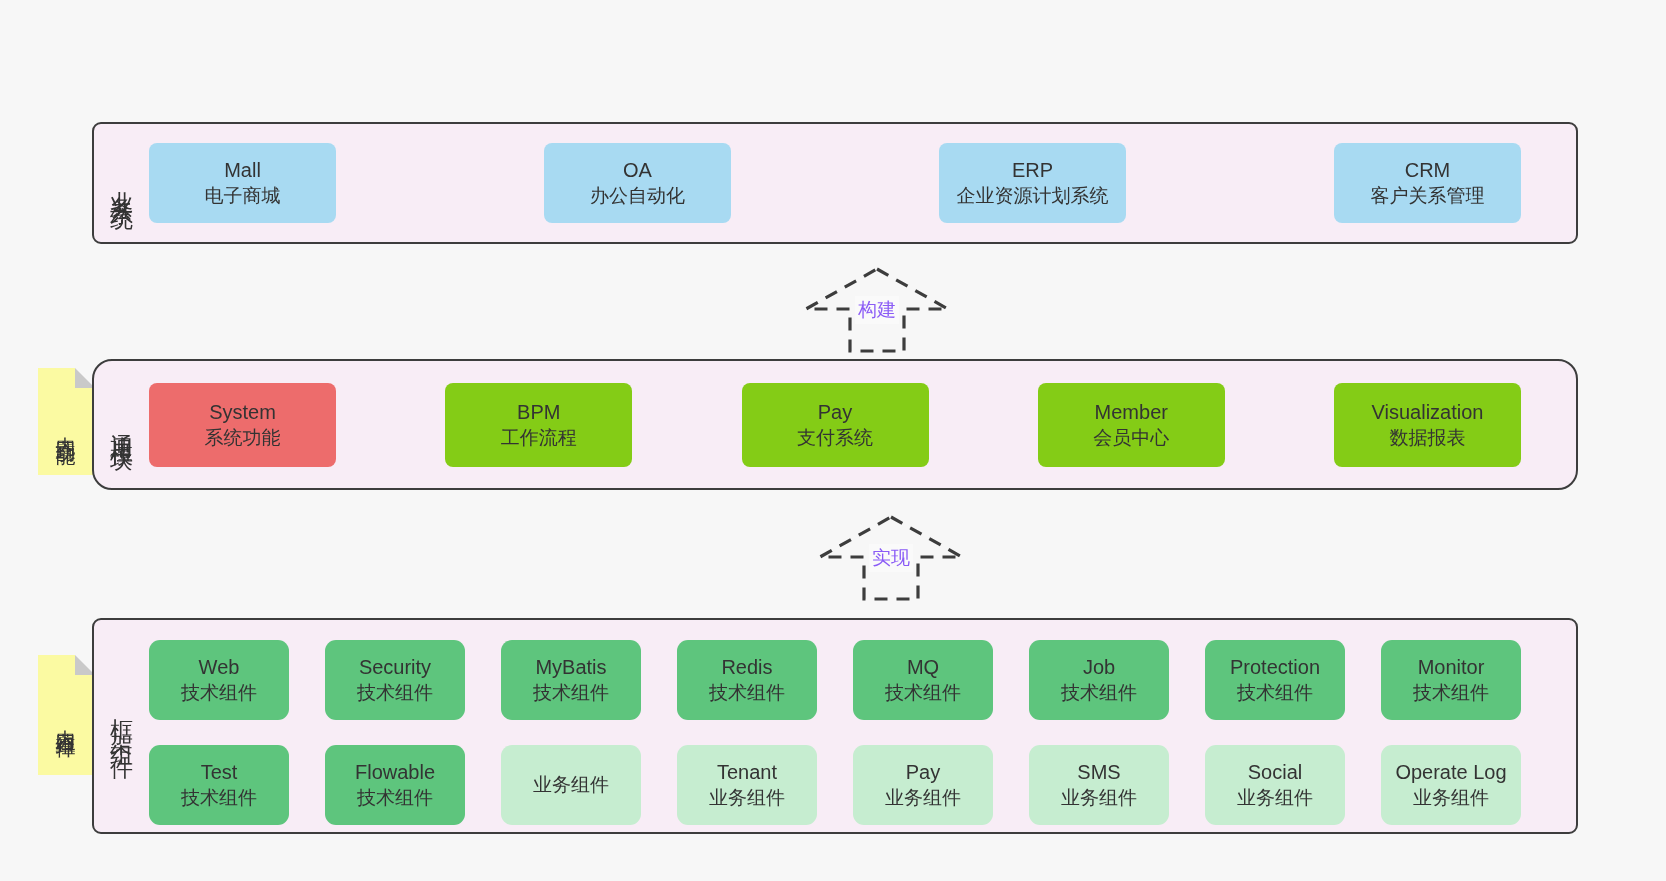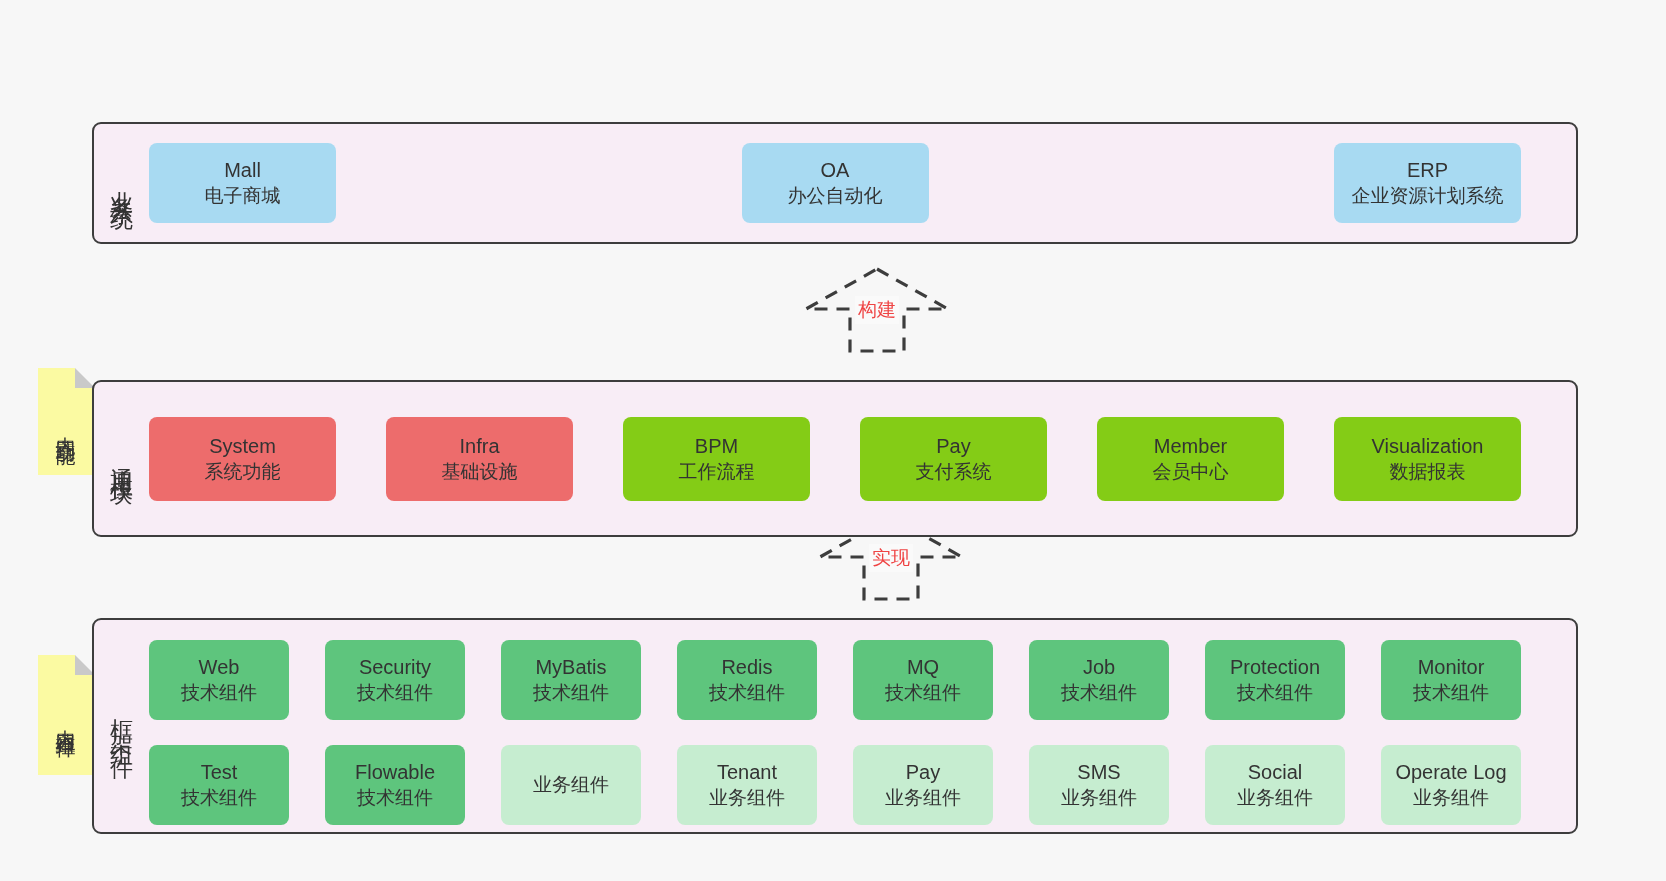--- a/index.html
+++ b/index.html
@@ -8,42 +8,42 @@
     background:#f7f7f7;
     font-family:"Liberation Sans","DejaVu Sans",sans-serif;
     color:#333;
   }
   .band{
     position:absolute;left:92px;width:1486px;
     background:#f8edf6;border:2px solid #3d3d3d;border-radius:9px;
     z-index:1;box-sizing:border-box;
   }
   .band-business{top:122px;height:122px;padding-left:46px;}
-  .band-modules{top:380px;height:157px;}
+  .band-modules{top:359px;height:131px;border-radius:20px;}
   .band-components{top:618px;height:216px;}
   .band-label{
     position:absolute;left:13px;top:50%;transform:translateY(-50%);
     writing-mode:vertical-rl;text-orientation:upright;
     font-size:23px;letter-spacing:5px;color:#333;white-space:nowrap;
   }
   .band-components .band-label{letter-spacing:13px;}
   .box-row{
     position:absolute;left:55px;right:55px;
     display:flex;justify-content:space-between;
   }
   .row-mid{top:50%;transform:translateY(-50%);}
   .row-c1{top:20px;}
   .row-c2{top:125px;}
   .box{
     width:187px;height:80px;border-radius:8px;
     display:flex;flex-direction:column;align-items:center;justify-content:center;
     text-align:center;color:#333;
   }
   .band-modules .box{height:84px;}
-  .box-sm{width:140px;height:80px;}
+  .box-sm{width:140px;height:80px;border-radius:11px;}
   .box .en{font-size:20px;line-height:26px;}
   .box .zh{font-size:19px;line-height:26px;}
   .blue{background:#a8daf2;}
   .red{background:#ed6c6c;}
   .pink{background:#84cc16;}
   .green{background:#5ec57d;}
   .green-light{background:#c6edd0;}
   .sticky-note{
     position:absolute;left:38px;width:57px;background:#fbfaa2;z-index:0;
   }
@@ -61,21 +61,21 @@
     margin-top:5px;
   }
   .up-arrow{
     position:absolute;width:150px;height:88px;z-index:0;
   }
   .arrow-1{left:802px;top:266px;}
   .arrow-2{left:816px;top:514px;text-decoration:underline;}
   .up-arrow svg{position:absolute;left:0;top:0;}
   .arrow-label{
     position:absolute;left:50%;top:30px;transform:translateX(-50%);
-    background:#fafafa;padding:1px 3px;font-size:19px;color:#ef4444;white-space:nowrap;
+    background:#fafafa;padding:1px 3px;font-size:19px;color:#8b5cf6;white-space:nowrap;
   }
 </style>
 </head>
 <body>
 
 <div>
 
   <div class="sticky-note note-1">
     <span class="note-text">内置功能</span>
   </div>
@@ -90,42 +90,42 @@
         <div class="en">Mall</div>
         <div class="zh">电子商城</div>
       </div>
       <div class="box blue">
         <div class="en">OA</div>
         <div class="zh">办公自动化</div>
       </div>
       <div class="box blue">
         <div class="en">ERP</div>
         <div class="zh">企业资源计划系统</div>
+      </div>
+      <div class="box blue">
+        <div class="en">CRM</div>
+        <div class="zh">客户关系管理</div>
       </div>
     </div>
   </div>
 
   <div class="up-arrow arrow-1">
     <svg width="150" height="88" viewBox="0 0 150 88">
       <path d="M75 3 L146 43 L102 43 L102 85 L48 85 L48 43 L4 43 Z" fill="none" stroke="#3d3d3d" stroke-width="3.2" stroke-dasharray="13 9"></path>
     </svg>
     <span class="arrow-label">构建</span>
   </div>
 
   <div class="band band-modules">
     <span class="band-label">通用模块</span>
     <div class="box-row row-mid">
       <div class="box red">
         <div class="en">System</div>
         <div class="zh">系统功能</div>
       </div>
-      <div class="box red">
-        <div class="en">Infra</div>
-        <div class="zh">基础设施</div>
-      </div>
       <div class="box pink">
         <div class="en">BPM</div>
         <div class="zh">工作流程</div>
       </div>
       <div class="box pink">
         <div class="en">Pay</div>
         <div class="zh">支付系统</div>
       </div>
       <div class="box pink">
         <div class="en">Member</div>

